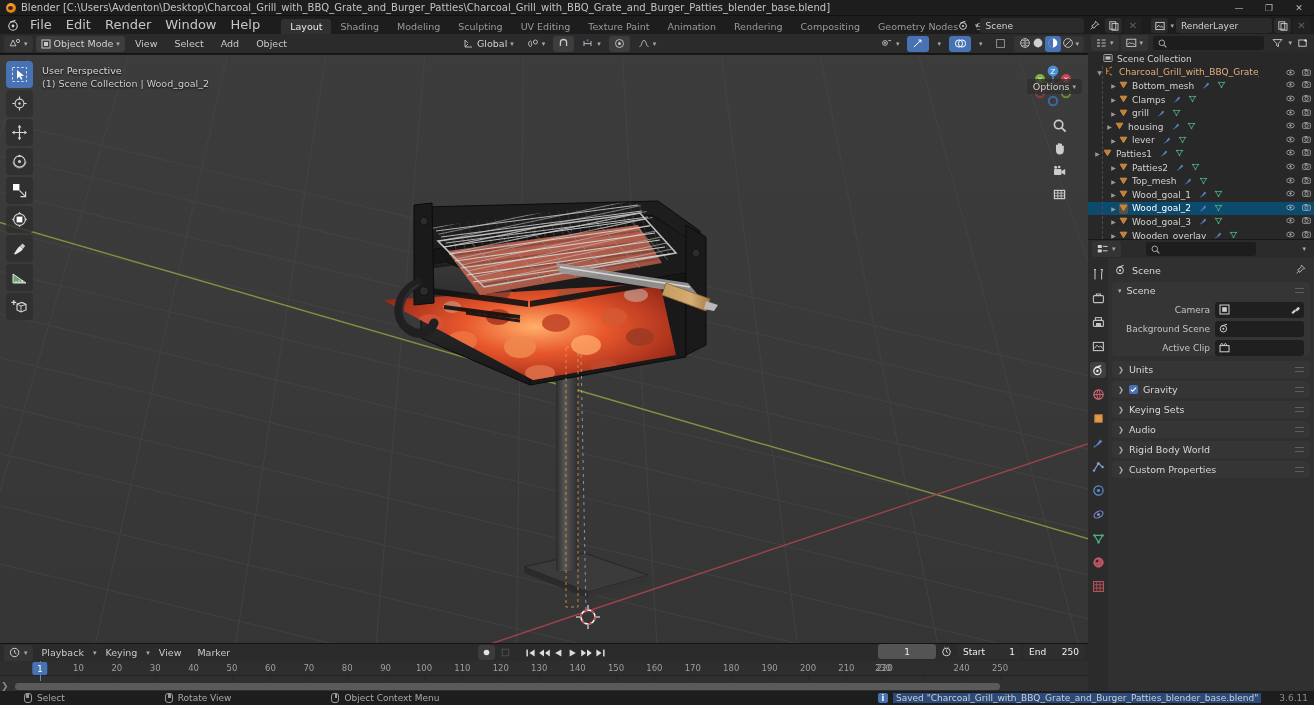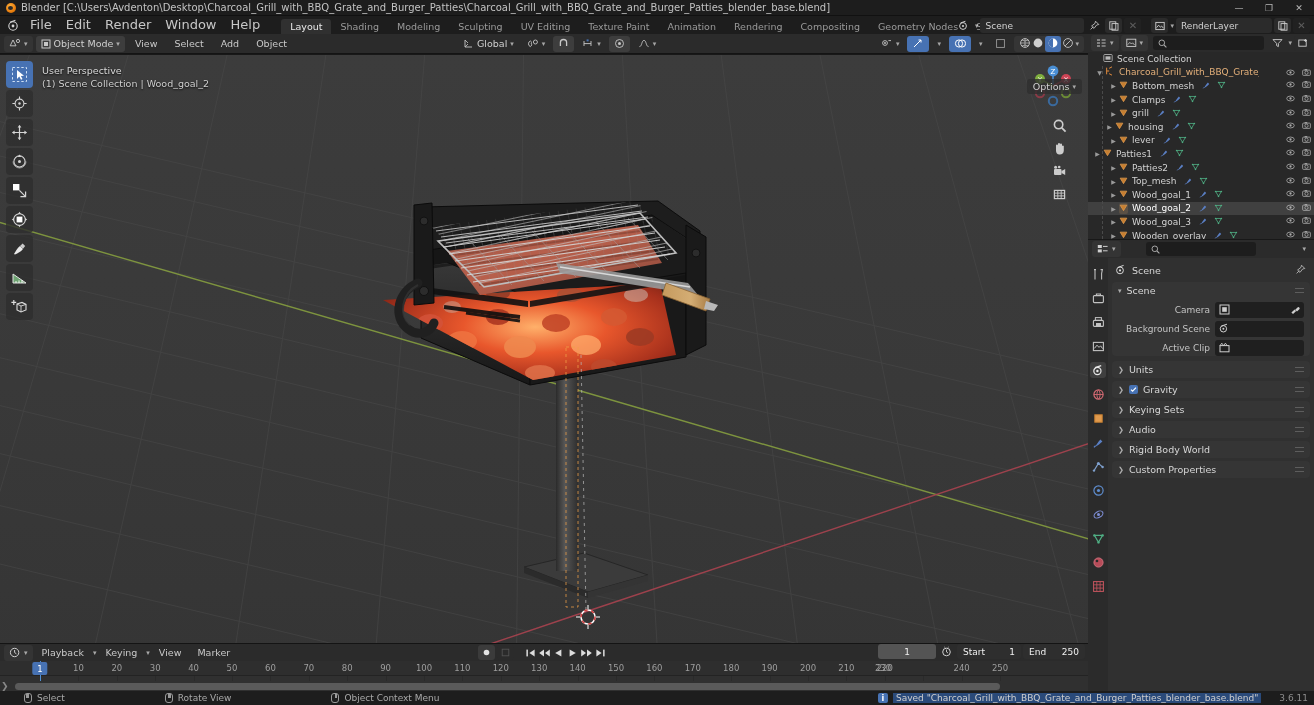--- a/index.html
+++ b/index.html
@@ -134,21 +134,21 @@
   .rightcol { position:absolute; right:0; top:0; width:226px; bottom:14px; }
   
   .outliner { position:absolute; top:0; left:0; right:0; height:205px; background:#282828; }
   .olhdr { height:18px; background:#2b2b2b; display:flex; align-items:center; padding:0 3px; gap:2px; }
   .search {
     flex:1; height:14px; background:#1d1d1d; border-radius:3px; display:flex; align-items:center;
     padding:0 5px; gap:4px; margin:0 3px;
   }
   .oltree { position:absolute; top:18px; left:0; right:0; bottom:0; overflow:hidden; }
   .olrow { height:13.6px; display:flex; align-items:center; position:relative; padding-left:4px; }
-  .olrow.sel { background:#404040; }
+  .olrow.sel { background:#0c4a6e; }
   .olrow .disc { width:11px; text-align:center; font-size:6px; color:#9a9a9a; flex:0 0 11px; }
   .olname { font-size:9px; color:#d2d2d2; white-space:nowrap; overflow:hidden; }
   .olrow.selrow .olname { color:#ffffff; }
   .olicons { position:absolute; right:3px; top:0; height:13.6px; display:flex; align-items:center; gap:7px; }
   .dashline { position:absolute; left:13px; top:0; bottom:0; width:0; border-left:1px dashed #4a4a4a; }
 
   
   .props { position:absolute; top:206px; left:0; right:0; bottom:0; background:#303030; }
   .prhdr { height:18px; background:#2b2b2b; display:flex; align-items:center; padding:0 4px; gap:3px; }
   .prtabs { position:absolute; left:0; top:18px; bottom:0; width:20px; background:#2b2b2b;

